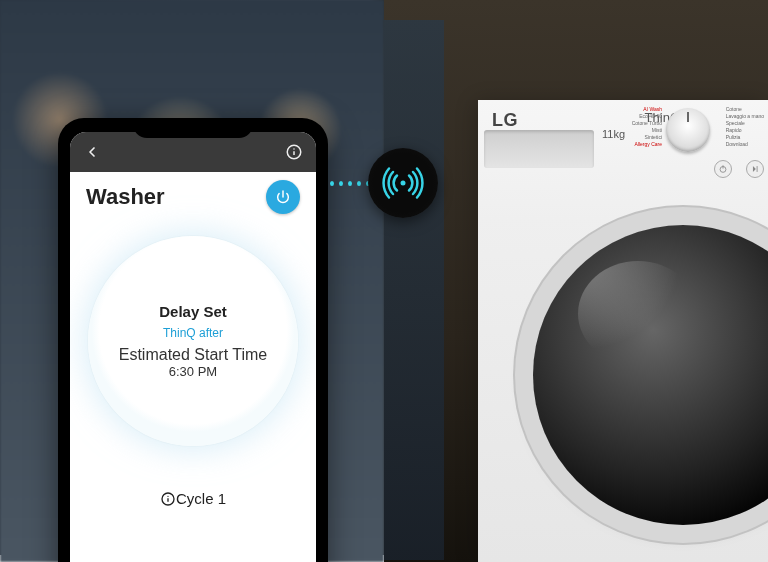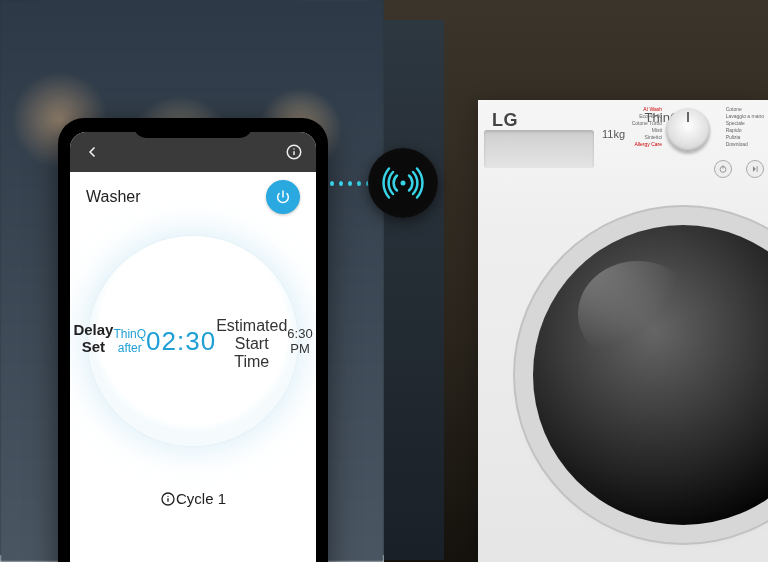--- a/index.html
+++ b/index.html
@@ -118,34 +118,34 @@
     padding: 0 10px;
   }
   .app-bar-btn {
     width: 24px; height: 24px; display: flex; align-items: center; justify-content: center;
     color: #eee;
   }
   .title-row {
     display: flex; align-items: center; justify-content: space-between;
     padding: 8px 16px 4px 16px;
   }
-  .title-row h1 { font-size: 16px; font-weight: 400; color: #222; }
+  .title-row h1 { font-size: 22px; font-weight: 700; color: #222; }
   .power-btn {
     width: 34px; height: 34px; border-radius: 50%;
     background: #2aa9e0;
     display: flex; align-items: center; justify-content: center;
     box-shadow: 0 1px 3px rgba(0,0,0,0.25);
   }
   .power-btn svg { width: 16px; height: 16px; }
 
   .delay-card {
     margin: 18px auto 0; width: 210px; height: 210px; border-radius: 50%;
     background: radial-gradient(circle at 50% 45%, #fff 60%, #f5fbfd 65%);
     box-shadow: 0 0 0 1px #e6f2f7, 0 0 30px 6px rgba(200,230,245,0.6);
-    display: flex; flex-direction: row; align-items: center; justify-content: center;
+    display: flex; flex-direction: column; align-items: center; justify-content: center;
     text-align: center; padding: 10px;
   }
   .delay-title { font-size: 15px; font-weight: 600; color: #222; margin-bottom: 6px; }
   .start-after-label { font-size: 12px; color: #1e9fd6; }
   .timer { font-size: 26px; font-weight: 500; color: #1e9fd6; letter-spacing: 1px; }
   .est-label { font-size: 16px; color: #333; margin-top: 6px; }
   .est-time { font-size: 13px; color: #333; }
 
   .cycle-row {
     margin-top: 44px; display: flex; align-items: center; justify-content: center; gap: 0;
@@ -274,21 +274,20 @@
           <svg viewBox="0 0 24 24" fill="none" stroke="#fff" stroke-width="2.2" stroke-linecap="round">
             <path d="M12 3 L12 12"></path>
             <path d="M6.2 6.8 A8 8 0 1 0 17.8 6.8"></path>
           </svg>
         </div>
       </div>
 
       <div class="delay-card">
         <div class="delay-title">Delay Set</div>
         <div class="start-after-label">ThinQ after</div>
-        <div class="timer">02:30</div>
         <div class="est-label">Estimated Start Time</div>
         <div class="est-time">6:30 PM</div>
       </div>
 
       <div class="cycle-row">
         <svg viewBox="0 0 24 24" fill="none" stroke="#222" stroke-width="2">
             <circle cx="12" cy="12" r="9"></circle>
             <line x1="12" y1="11" x2="12" y2="16"></line>
             <circle cx="12" cy="8" r="1" fill="#222" stroke="none"></circle>
           </svg>

